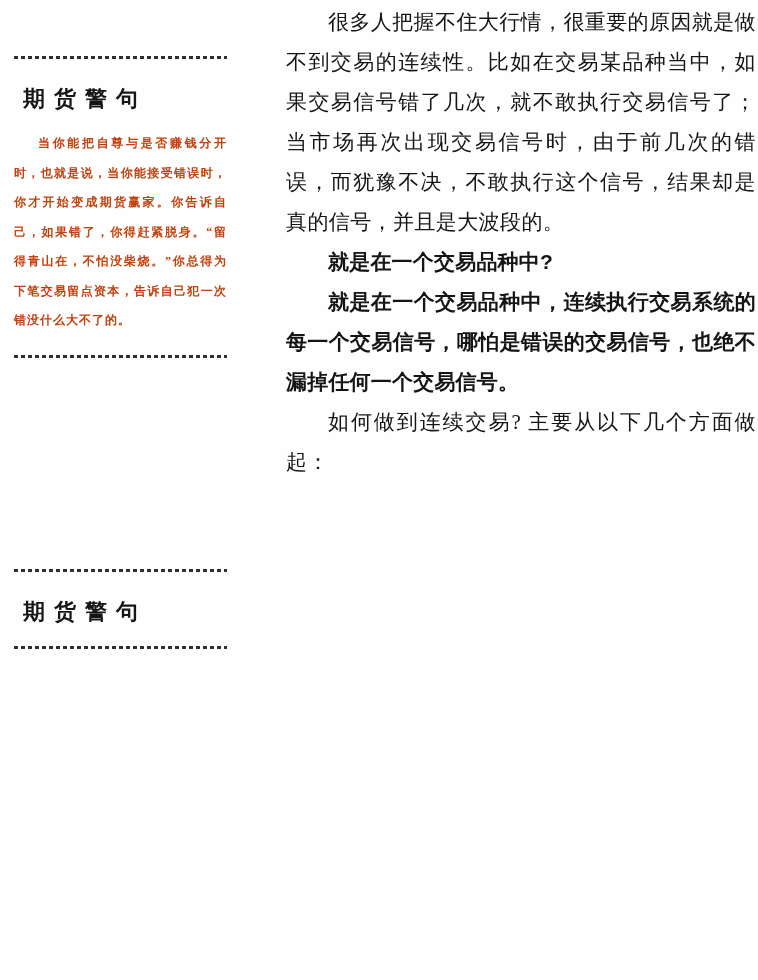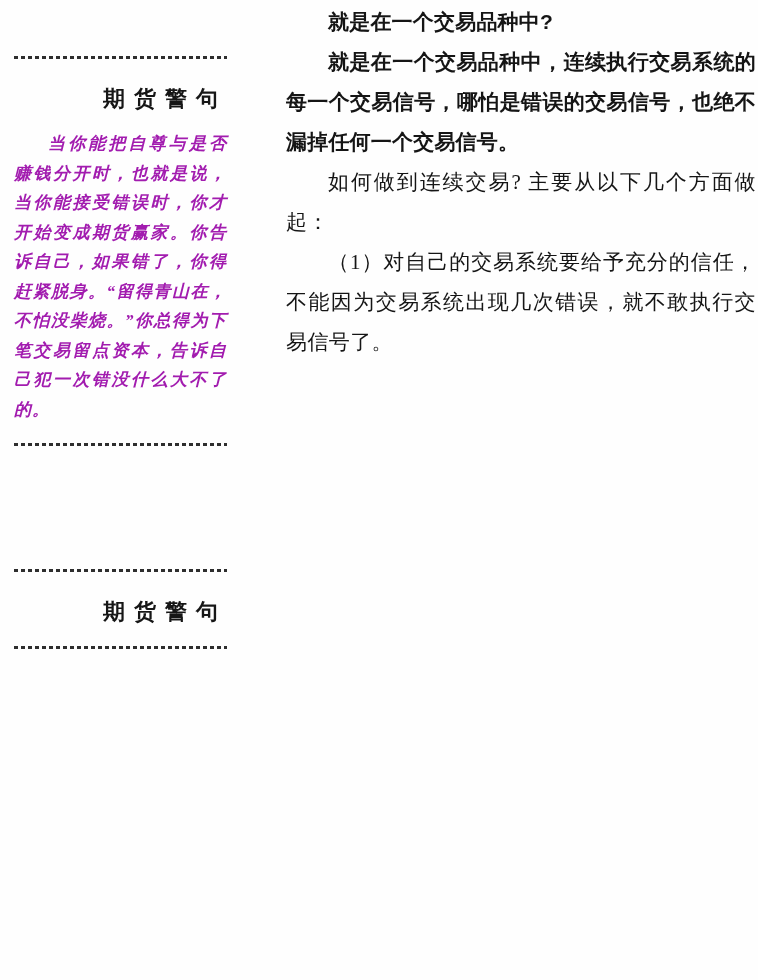--- a/index.html
+++ b/index.html
@@ -35,38 +35,37 @@
   .dash-rule {
     height: 3px;
     background: repeating-linear-gradient(
       90deg,
       #2e2e2e 0px, #2e2e2e 4px,
       transparent 4px, transparent 7px
     );
   }
   .maxim-title {
     margin: 25px 0 0 0;
-    text-align: right;
+    text-align: left;
     font-size: 22px;
     font-weight: 700;
     letter-spacing: 9px;
     text-indent: 9px; 
     color: #161616;
     font-family: "Liberation Serif", "DejaVu Serif", serif;
   }
   .maxim-text {
     margin: 15px 0 0 0;
-    font-size: 17px;
+    font-size: 12px;
     line-height: 29.5px;
-    font-style: italic;
     font-weight: 600;
     letter-spacing: 1px;
     text-align: justify;
     text-indent: 2em;
-    color: #a21caf;
+    color: #c2410c;
   }
   .maxim-box .dash-rule.bottom { margin-top: 19px; }
 
   
   .main-col {
     position: absolute;
     left: 286px;
     top: 2px;
     width: 470px;
   }
@@ -101,19 +100,19 @@
 
     <section class="maxim-box second">
       <div class="dash-rule top"></div>
       <h3 class="maxim-title">期货警句</h3>
       <div class="dash-rule bottom"></div>
     </section>
 
   </aside>
 
   <main class="main-col">
+    <p class="para">很多人把握不住大行情，很重要的原因就是做不到交易的连续性。比如在交易某品种当中，如果交易信号错了几次，就不敢执行交易信号了；当市场再次出现交易信号时，由于前几次的错误，而犹豫不决，不敢执行这个信号，结果却是真的信号，并且是大波段的。</p>
     <p class="para bold">就是在一个交易品种中?</p>
     <p class="para bold">就是在一个交易品种中，连续执行交易系统的每一个交易信号，哪怕是错误的交易信号，也绝不漏掉任何一个交易信号。</p>
     <p class="para">如何做到连续交易? 主要从以下几个方面做起：</p>
-    <p class="para">（1）对自己的交易系统要给予充分的信任，不能因为交易系统出现几次错误，就不敢执行交易信号了。</p>
   </main>
 
 </div>
 
 </body></html>

